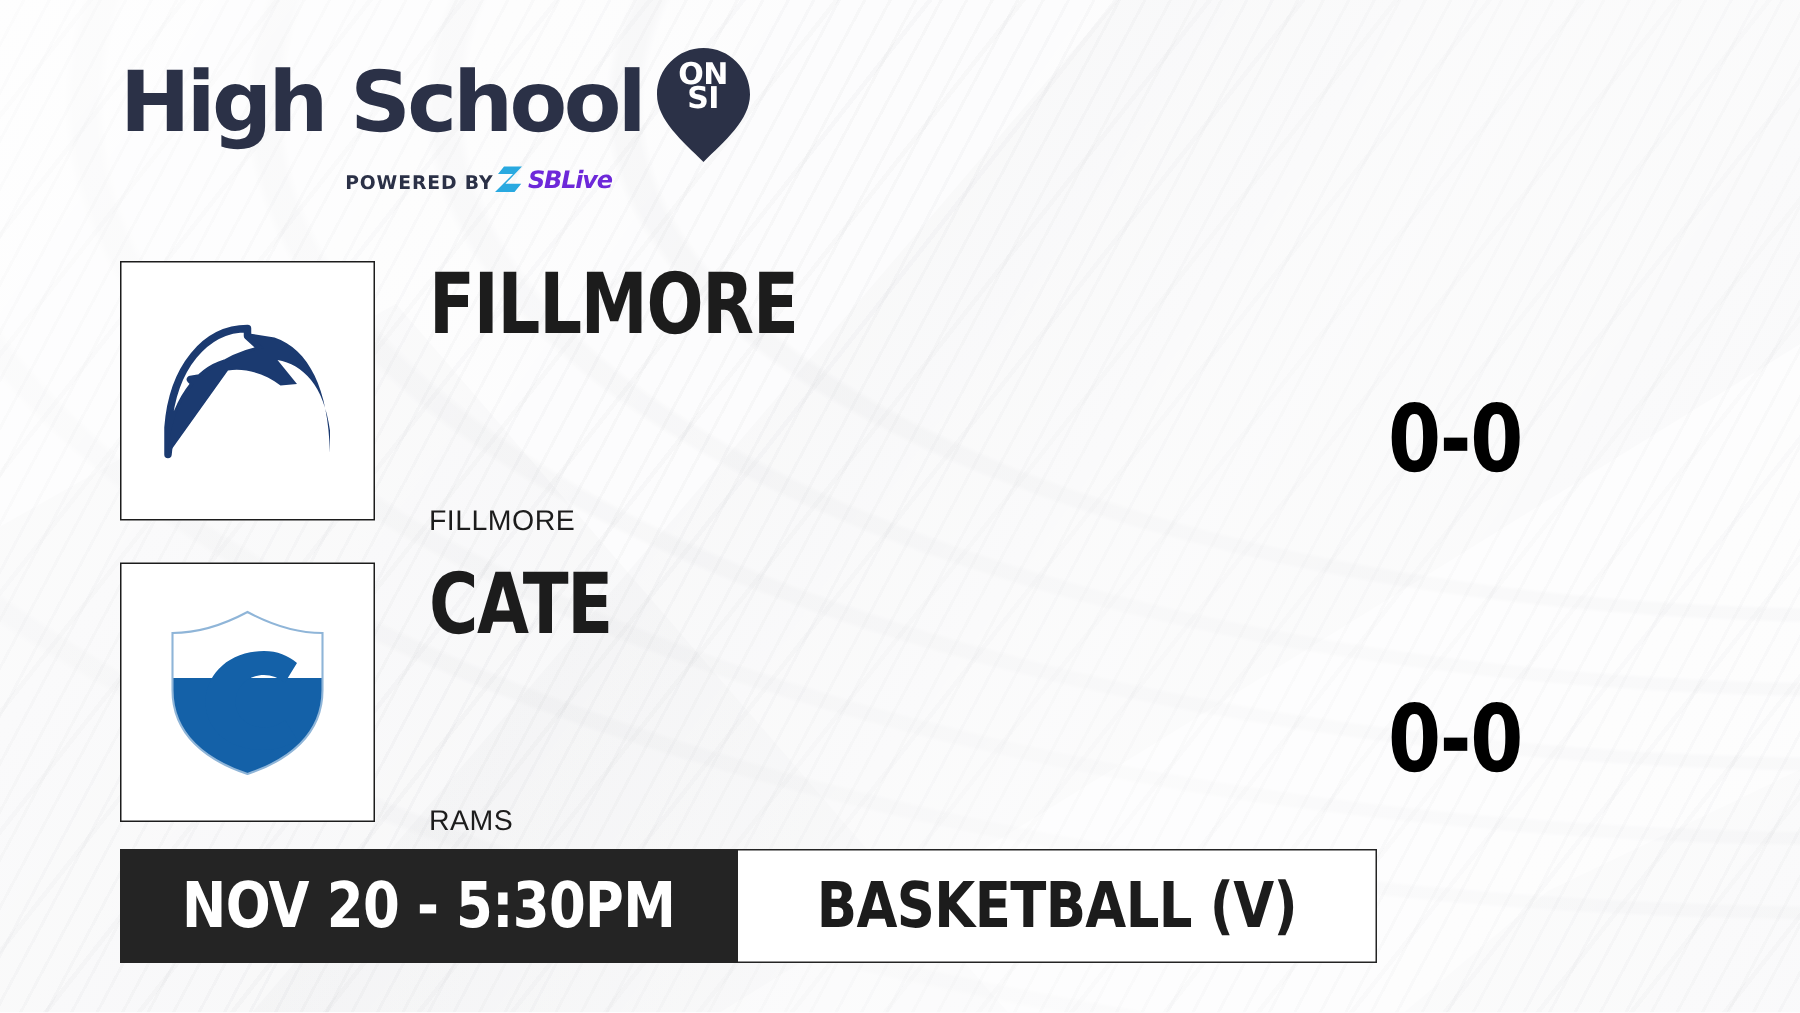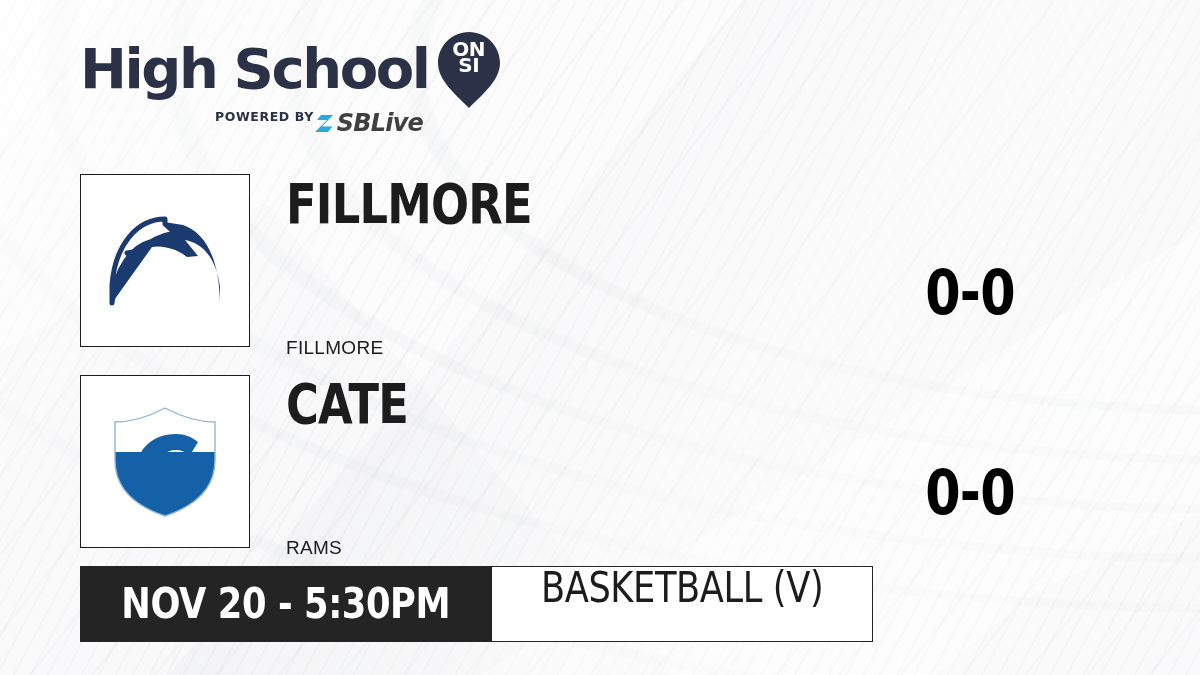--- a/index.html
+++ b/index.html
@@ -106,21 +106,21 @@
     font-family: "DejaVu Sans", sans-serif;
     font-weight: 700;
     font-size: 20px;
     line-height: 16px;
     letter-spacing: -0.4px;
   }
   #pin-text span { display: block; }
 
   #brand-powered {
     display: flex;
-    align-items: flex-start;
+    align-items: flex-end;
     justify-content: center;
     gap: 0;
     margin-top: 7px;
     padding-left: 48px;
     height: 20px;
   }
   #powered-label {
     font-family: "DejaVu Sans", sans-serif;
     font-weight: 700;
     font-size: 12.5px;
@@ -131,23 +131,23 @@
   #sblive-lockup {
     display: flex;
     align-items: center;
     gap: 3px;
   }
   #sblive-bolt { display: block; }
   #sblive-word {
     font-family: "DejaVu Sans", sans-serif;
     font-weight: 700;
     font-style: italic;
-    font-size: 24px;
+    font-size: 16px;
     letter-spacing: -0.8px;
-    color: #404040;
+    color: #6d28d9;
     white-space: nowrap;
   }
 
   
   .team-logo-box {
     position: absolute;
     width: 170px;
     height: 173px;
     background: #ffffff;
     border: 1.6px solid #1c1c1c;
@@ -225,24 +225,25 @@
     letter-spacing: -0.5px;
     white-space: nowrap;
   }
   #banner-datetime > span { display: block; transform: scaleX(0.84); }
   #banner-sport {
     background: #ffffff;
     color: #1c1c1c;
     border: 1.6px solid #242424;
     border-left: none;
     display: flex;
+    align-items: center;
     justify-content: center;
     padding: 0 22px;
     font-family: "DejaVu Sans", sans-serif;
-    font-weight: 400;
+    font-weight: 700;
     font-size: 42px;
     line-height: 42px;
     letter-spacing: -0.5px;
     white-space: nowrap;
   }
   #banner-sport > span { display: block; transform: scaleX(0.84); }
 </style>
 </head>
 <body>
 

